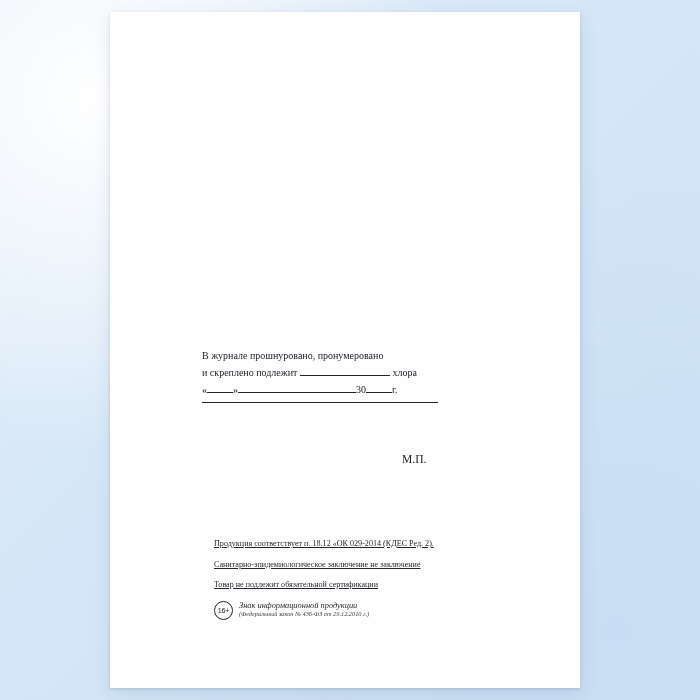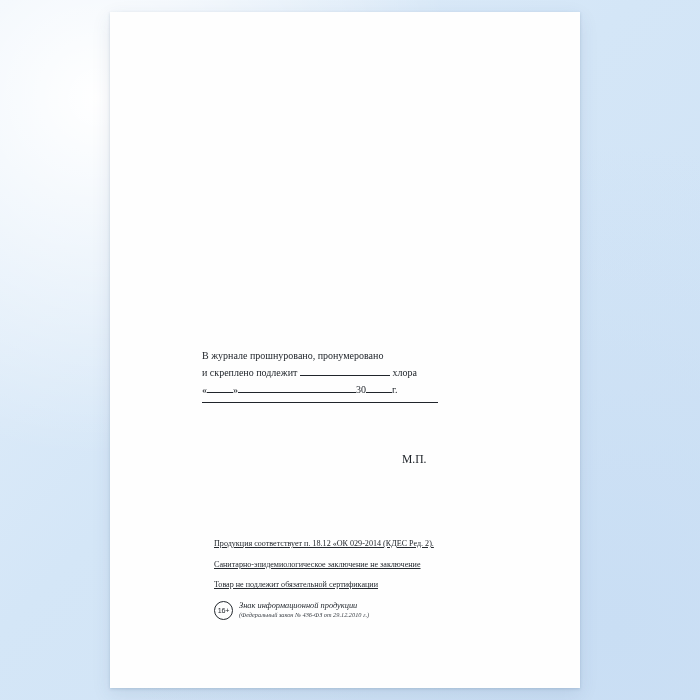--- a/index.html
+++ b/index.html
@@ -85,21 +85,20 @@
     font-size: 8.1px;
     line-height: 10.6px;
     margin-bottom: 10px;
     text-decoration: underline;
   }
   .legal .para.tight { margin-bottom: 9px; }
   .legal .ital { font-style: italic; }
 
   .info-row {
     display: flex;
-    align-items: center;
     margin-top: 2px;
   }
   .age-badge {
     flex: 0 0 auto;
     width: 17px;
     height: 17px;
     border: 1.1px solid #23282e;
     border-radius: 50%;
     display: flex;
     align-items: center;

